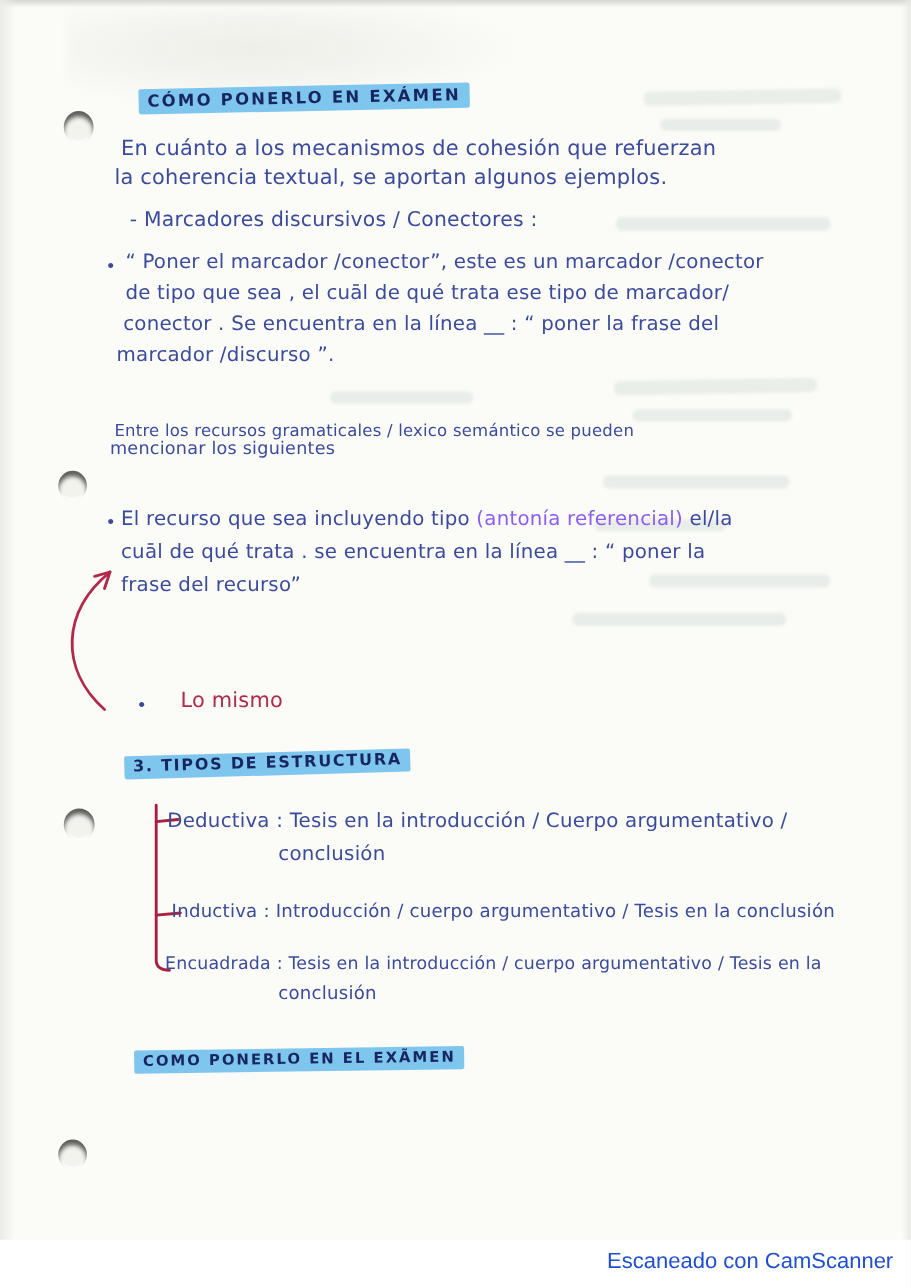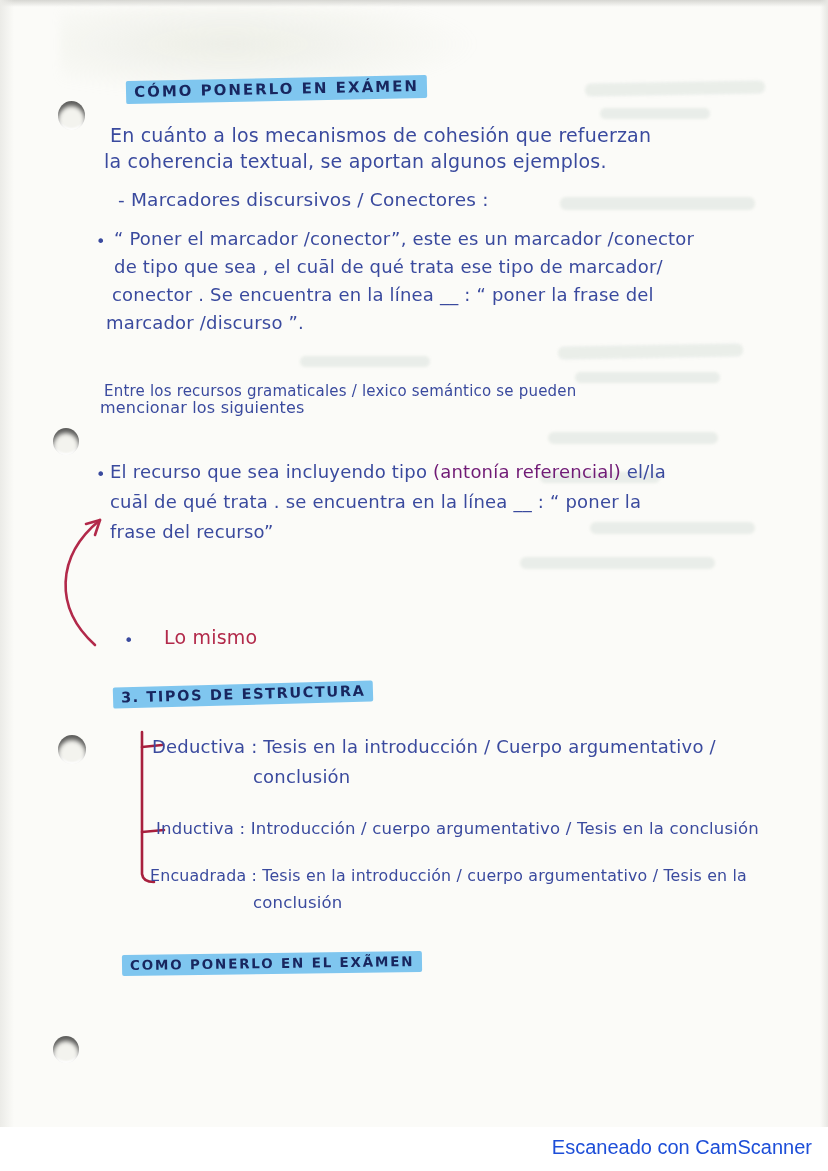--- a/index.html
+++ b/index.html
@@ -24,21 +24,21 @@
   .hole{position:absolute;border-radius:50%;background:#f3f3ee;
     box-shadow:inset 0 5px 4px rgba(30,30,30,0.70), inset 0 -2px 2px rgba(255,255,255,0.9);}
   
   .ghost{position:absolute;background:rgba(150,170,158,0.17);border-radius:6px;filter:blur(1.5px);}
   
   .hw{position:absolute;white-space:nowrap;color:#3a4a9e;font-size:18px;letter-spacing:0.2px;}
   .hl{position:absolute;background:#7fc6ef;padding:2px 8px 3px 8px;white-space:nowrap;
     color:#18265f;font-weight:bold;border-radius:2px;}
   .bullet{position:absolute;color:#3a4a9e;font-size:16px;}
   .red{color:#b2294a;margin-left:20px;}
-  .teal{color:#701a75;}
+  .teal{color:#8b5cf6;}
   svg.anno{position:absolute;overflow:visible;}
   .footer-band{position:absolute;left:0;bottom:0;width:828px;height:44px;background:#ffffff;}
   .footer-text{position:absolute;right:16px;bottom:12px;
     font-family:"Liberation Sans",sans-serif;font-size:20px;font-weight:500;color:#1d4ed8;}
 </style>
 </head>
 <body>
 
 <div class="page">
 

